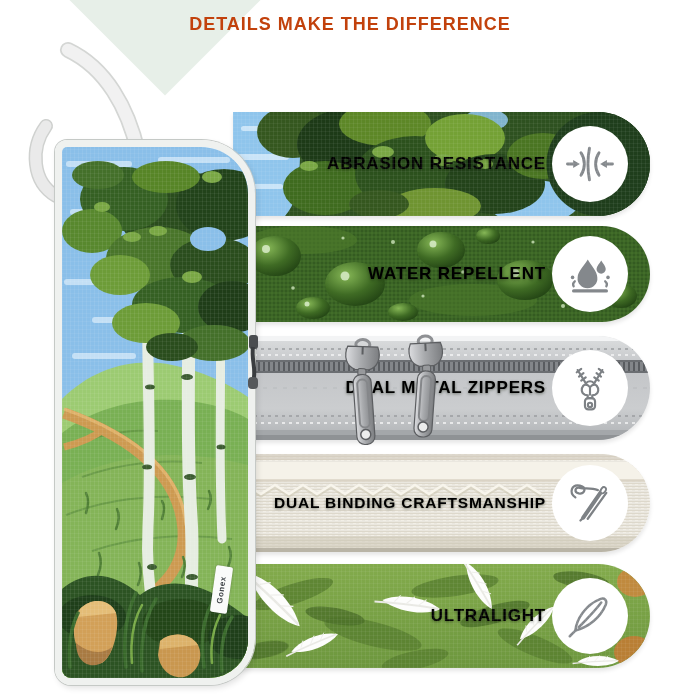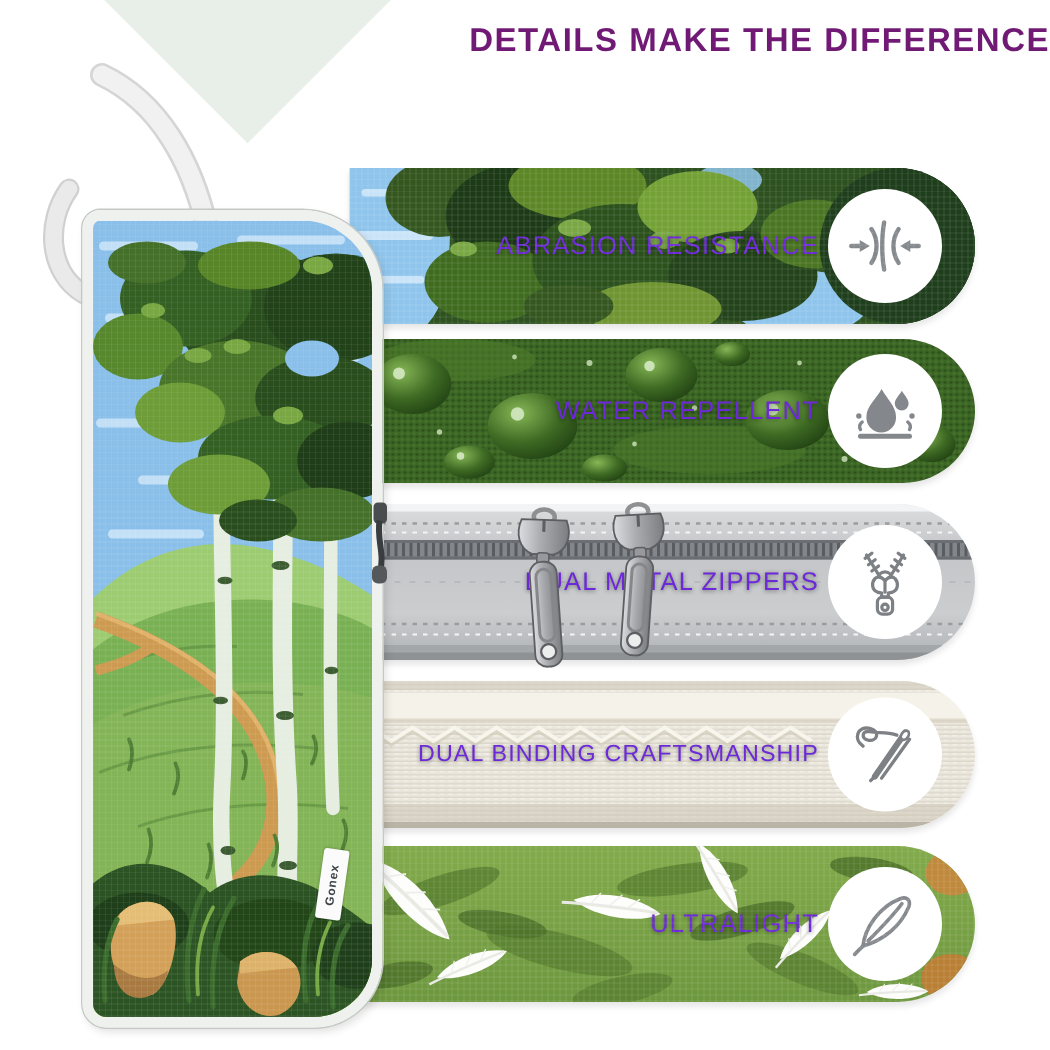--- a/index.html
+++ b/index.html
@@ -1,32 +1,32 @@
 <!DOCTYPE html>
 <html><head>
 <meta charset="utf-8">
 <style>
   html,body{margin:0;padding:0;background:#fff;}
   .canvas{position:relative;width:700px;height:700px;background:#ffffff;overflow:hidden;
           font-family:"Liberation Sans",sans-serif;}
   .bg-diamond{position:absolute;background:#e7efe8;transform:rotate(45deg);}
   .d1{left:55px;top:-170px;width:220px;height:220px;}
   .d2{left:655px;top:-271px;width:320px;height:320px;}
-  .title{position:absolute;top:14px;left:0;right:0;margin:0;text-align:right;
-         font-size:22px;font-weight:700;letter-spacing:1px;color:#701a75;z-index:1;}
+  .title{position:absolute;top:14px;left:0;right:0;margin:0;text-align:center;
+         font-size:18px;font-weight:700;letter-spacing:1px;color:#c2410c;z-index:1;}
   .band{position:absolute;left:233px;width:417px;overflow:hidden;z-index:1;
         box-shadow:0 3px 4px rgba(0,0,0,.10);}
   .band svg.art{position:absolute;inset:0;width:100%;height:100%;}
   .b1{top:112px;height:104px;border-radius:0 52px 52px 0;}
   .b2{top:226px;height:96px;border-radius:0 48px 48px 0;}
   .b3{top:336px;height:104px;border-radius:0 52px 52px 0;}
   .b4{top:454px;height:98px;border-radius:0 49px 49px 0;}
   .b5{top:564px;height:104px;border-radius:0 52px 52px 0;}
   .band-label{position:absolute;right:104px;top:50%;transform:translateY(-50%);
-        color:#6d28d9;font-weight:400;font-size:17px;letter-spacing:.8px;white-space:nowrap;
+        color:#000000;font-weight:700;font-size:17px;letter-spacing:.8px;white-space:nowrap;
         text-shadow:0 1px 3px rgba(15,25,10,.5);}
   .b4 .band-label{font-size:15.5px;}
   .icon-circle{position:absolute;right:22px;top:50%;transform:translateY(-50%);
         width:76px;height:76px;border-radius:50%;background:#fff;display:flex;
         align-items:center;justify-content:center;}
   .icon-circle svg{width:54px;height:54px;}
   .mesh-overlay::after{content:"";position:absolute;inset:0;pointer-events:none;
         background:repeating-linear-gradient(90deg,rgba(255,255,255,.06) 0 1px,transparent 1px 4px),
                    repeating-linear-gradient(0deg,rgba(255,255,255,.05) 0 1px,transparent 1px 4px);}
   .sliders{position:absolute;left:336px;top:334px;width:150px;height:140px;z-index:2;}

